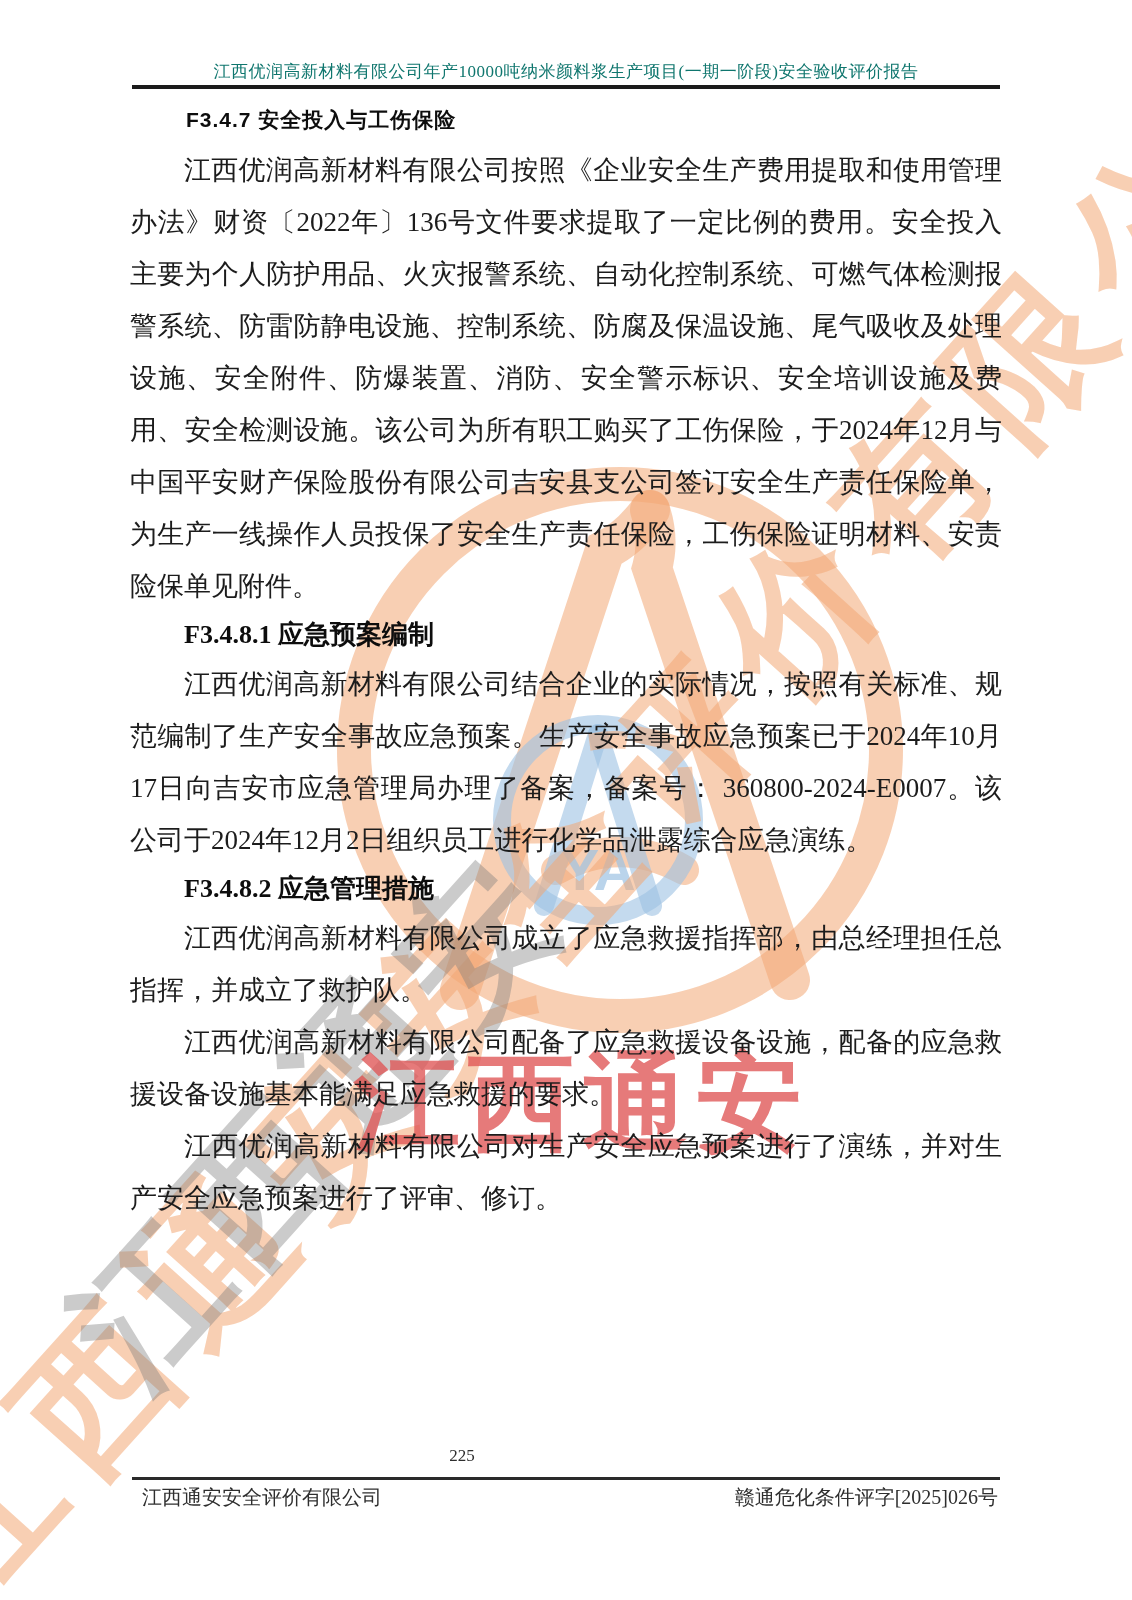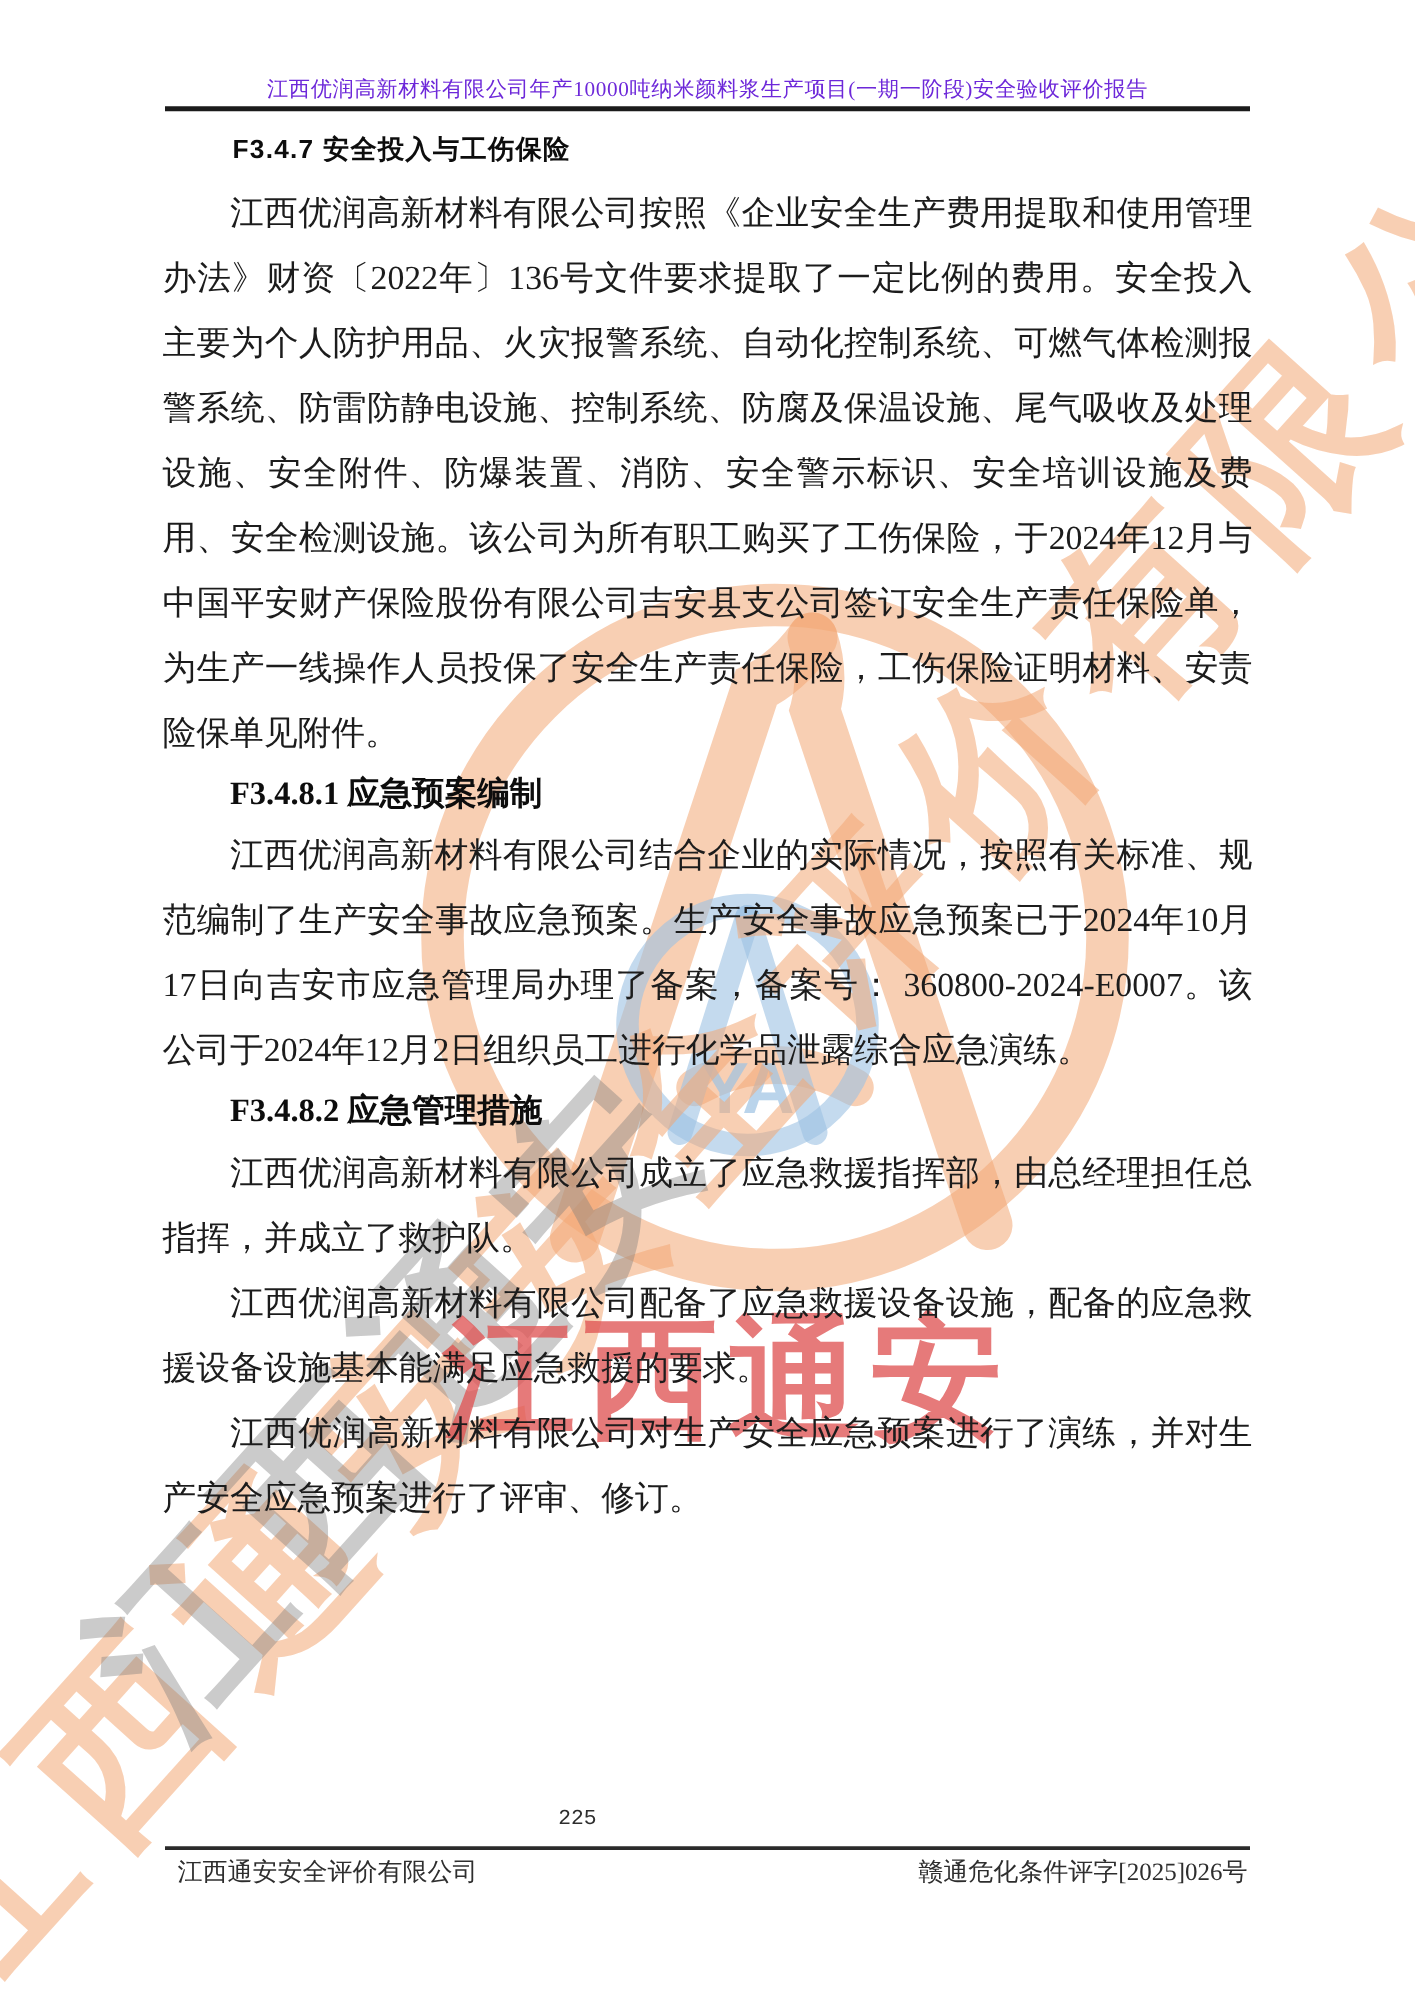--- a/index.html
+++ b/index.html
@@ -27,21 +27,21 @@
     position:absolute;left:352px;top:1032px;width:460px;text-align:center;white-space:nowrap;
     font-size:106px;letter-spacing:8px;font-weight:bold;color:rgba(223,85,85,0.78);
     font-family:"Liberation Serif","DejaVu Serif",serif;
   }
   .wm-logo-orange{position:absolute;left:320px;top:450px;}
   .wm-logo-blue{position:absolute;left:488px;top:700px;}
 
   
   .page-header{
     position:absolute;left:132px;top:60px;width:868px;z-index:2;
-    text-align:center;font-size:17px;color:#6d28d9;letter-spacing:0.5px;
+    text-align:center;font-size:17px;color:#0f766e;letter-spacing:0.5px;
   }
   .header-rule{
     position:absolute;left:132px;top:85px;width:868px;height:4px;background:#1b1b1b;z-index:2;
   }
 
   
   .content{position:absolute;left:130px;top:96px;width:872px;z-index:1;}
   .h-major{
     font-family:"Liberation Sans","DejaVu Sans",sans-serif;font-weight:bold;
     font-size:21px;line-height:48px;color:#0d0d0d;padding-left:56px;margin:0;
@@ -53,21 +53,21 @@
     font-size:26px;line-height:46px;color:#0d0d0d;padding-left:54px;margin:0;
   }
   .para{
     font-size:27px;line-height:52px;margin:0;color:#1c1c1c;
     text-align:justify;text-justify:inter-ideograph;text-indent:2em;
   }
 
   
   .page-number{
     position:absolute;left:0;top:1446px;width:924px;text-align:center;z-index:2;
-    font-size:17px;color:#2e2e2e;font-family:Liberation Mono, monospace;
+    font-size:17px;color:#2e2e2e;
   }
   .footer-rule{
     position:absolute;left:132px;top:1477px;width:868px;height:3px;background:#2a2a2a;z-index:2;
   }
   .page-footer{
     position:absolute;left:132px;top:1484px;width:868px;z-index:2;
     display:flex;justify-content:space-between;align-items:flex-start;
     font-size:20px;color:#2e2e2e;
   }
   .page-footer .left{padding-left:10px;}

